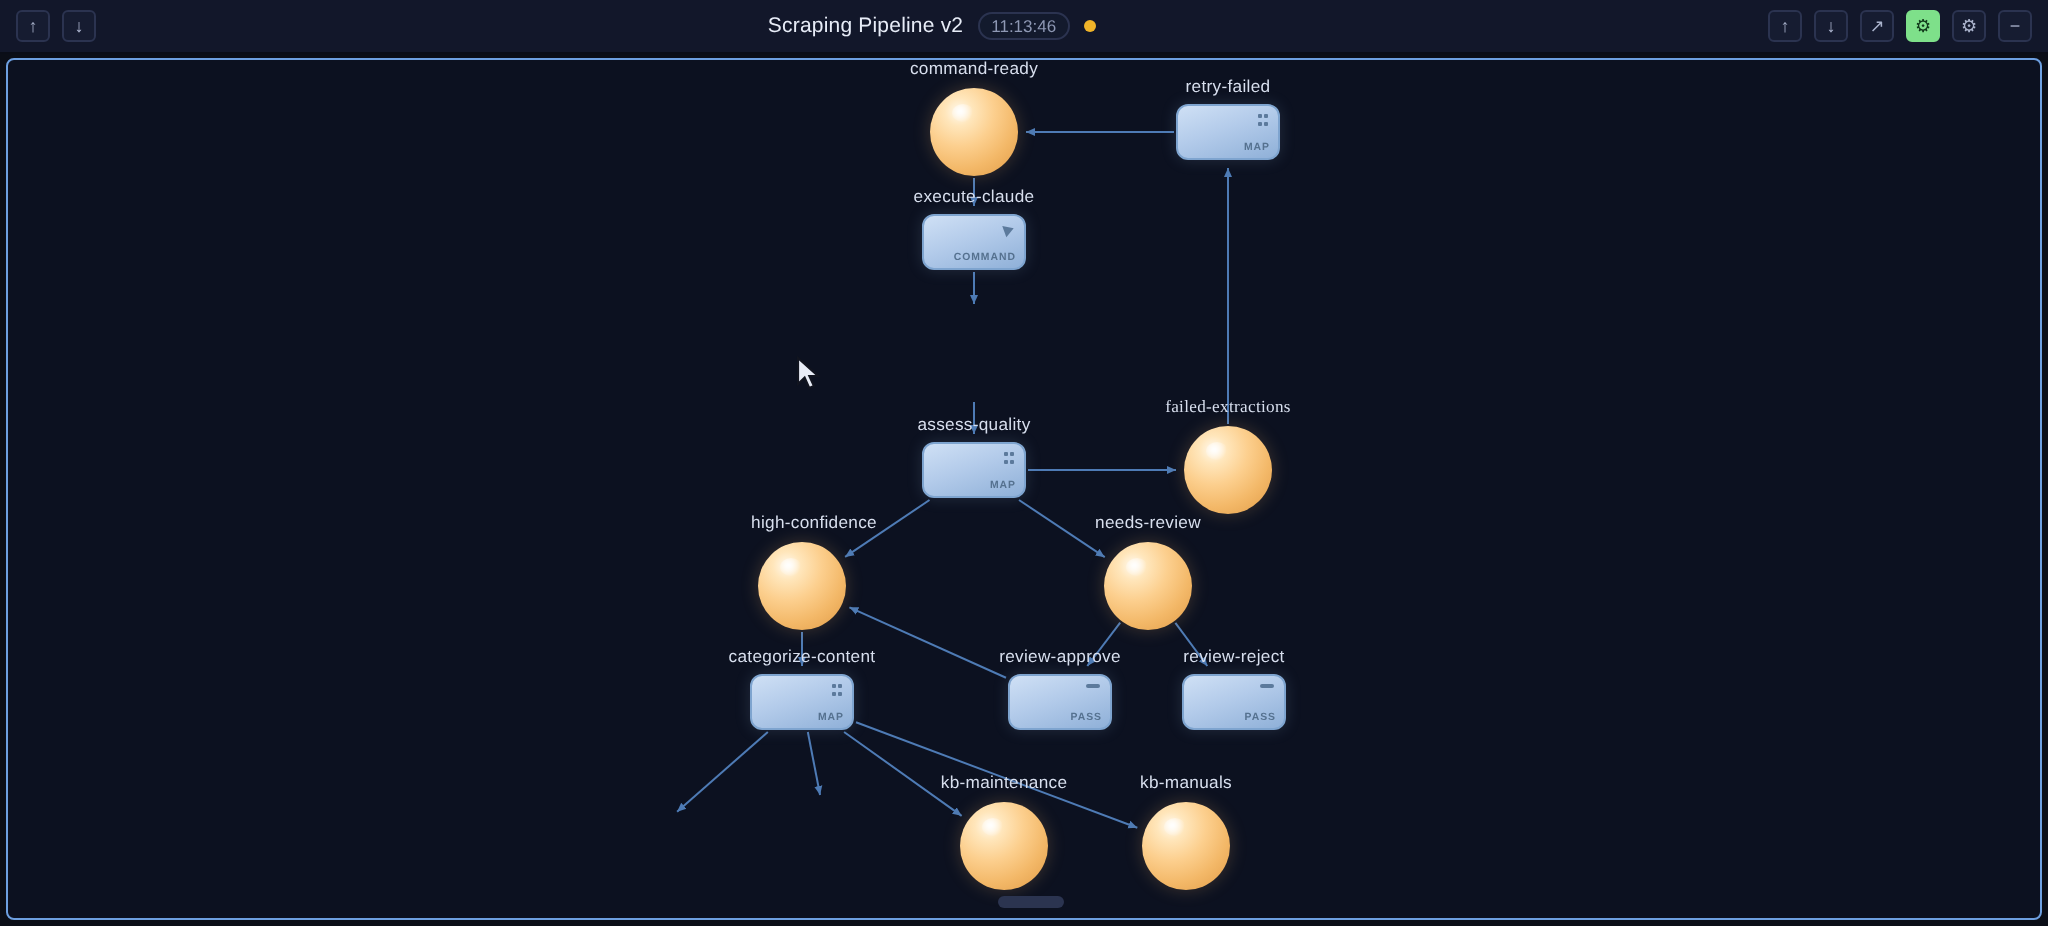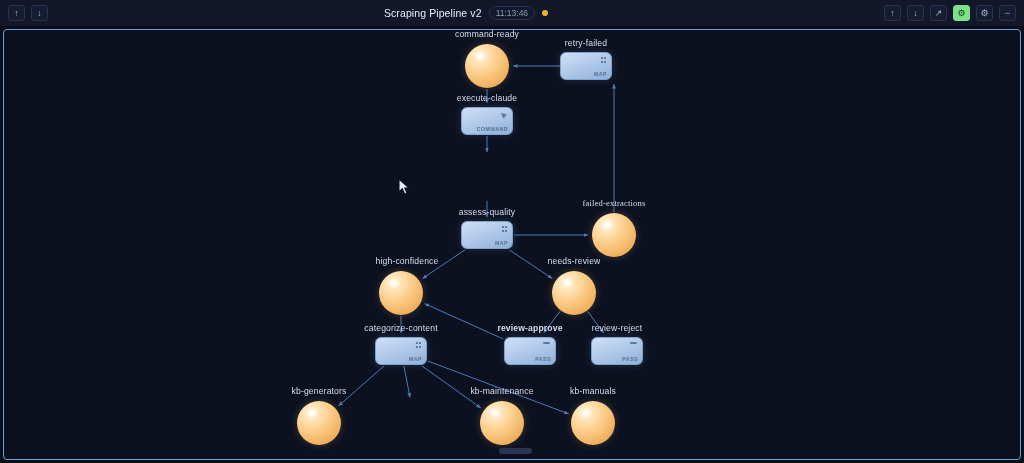--- a/index.html
+++ b/index.html
@@ -174,21 +174,21 @@
           <line x1="499" y1="308.86046511627904" x2="420.71339745155313" y2="273.66183761387657" stroke="#4e7bb5" stroke-width="1" marker-end="url(#arrow)"></line>
           <line x1="379.9166666666667" y1="336" x2="334.53744585131363" y2="375.84516949640755" stroke="#4e7bb5" stroke-width="1" marker-end="url(#arrow)"></line>
           <line x1="399.9166666666667" y1="336" x2="406.0373888633422" y2="367.4779998686169" stroke="#4e7bb5" stroke-width="1" marker-end="url(#arrow)"></line>
           <line x1="418.0416666666667" y1="336" x2="476.82877579161664" y2="377.90764214847917" stroke="#4e7bb5" stroke-width="1" marker-end="url(#arrow)"></line>
           <line x1="424" y1="331.125" x2="564.6554413832048" y2="383.8707905187018" stroke="#4e7bb5" stroke-width="1" marker-end="url(#arrow)"></line>
         </svg>
     <div class="node" style="left: 461px; top: 14px; width: 44px; height: 44px;">
           <div class="node-label" style="top: -15px;">command-ready</div>
           <div class="sphere"></div>
         </div>
-        <div class="node" style="left: 556px; top: 22px; width: 52px; height: 28px;">
+        <div class="node" style="left: 584px; top: 22px; width: 52px; height: 28px;">
           <div class="node-label" style="top: -14px;">retry-failed</div>
           <div class="box">
             <div class="box-glyph">
               <div class="dots">
                 <i></i>
                 <i></i>
                 <i></i>
                 <i></i>
               </div>
             </div>
@@ -238,40 +238,36 @@
                 <i></i>
                 <i></i>
                 <i></i>
                 <i></i>
               </div>
             </div>
             <div class="box-kind">MAP</div>
           </div>
         </div>
         <div class="node" style="left: 500px; top: 307px; width: 52px; height: 28px;">
-          <div class="node-label" style="top: -14px; font-weight: bold;">review-approve</div>
+          <div class="node-label" style="top: -14px;">review-approve</div>
           <div class="box">
             <div class="box-glyph">
               <div class="dash"></div>
             </div>
             <div class="box-kind">PASS</div>
           </div>
         </div>
         <div class="node" style="left: 587px; top: 307px; width: 52px; height: 28px;">
           <div class="node-label" style="top: -14px;">review-reject</div>
           <div class="box">
             <div class="box-glyph">
               <div class="dash"></div>
             </div>
             <div class="box-kind">PASS</div>
           </div>
-        </div>
-        <div class="node" style="left: 293px; top: 371px; width: 44px; height: 44px;">
-          <div class="node-label" style="top: -15px;">kb-generators</div>
-          <div class="sphere"></div>
         </div>
         <div class="node" style="left: 476px; top: 371px; width: 44px; height: 44px;">
           <div class="node-label" style="top: -15px;">kb-maintenance</div>
           <div class="sphere"></div>
         </div>
         <div class="node" style="left: 567px; top: 371px; width: 44px; height: 44px;">
           <div class="node-label" style="top: -15px;">kb-manuals</div>
           <div class="sphere"></div>
         </div>
       </div>

